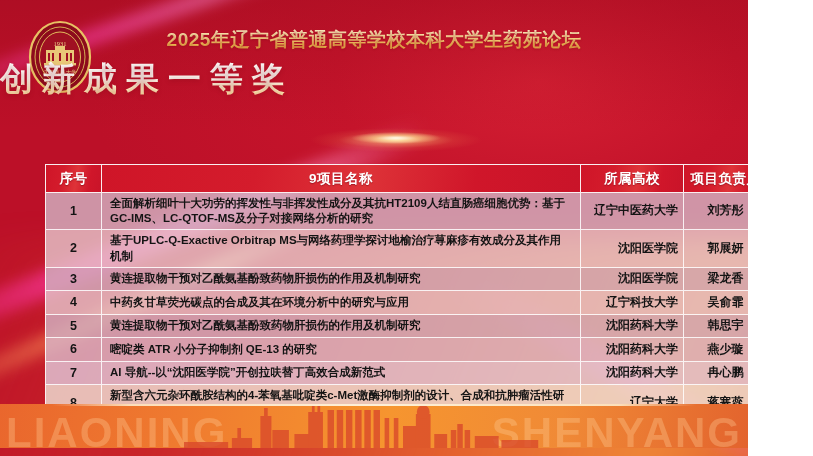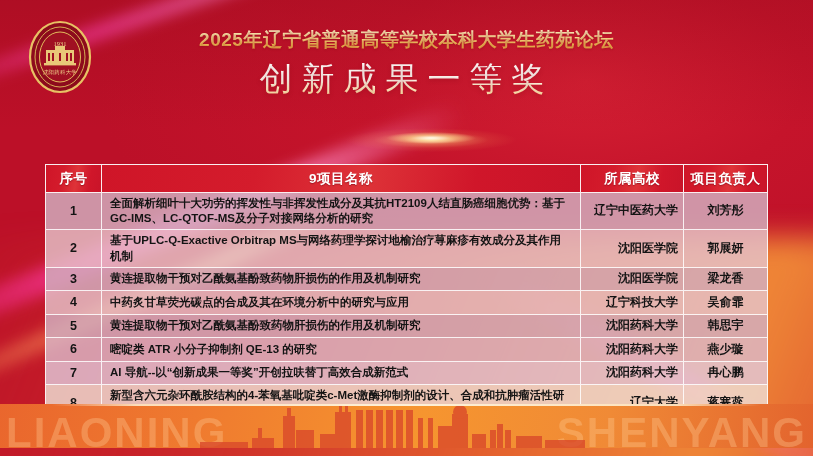--- a/index.html
+++ b/index.html
@@ -6,21 +6,21 @@
 
   html, body {
     width: 813px;
     height: 456px;
     overflow: hidden;
     font-family: "Liberation Sans", sans-serif;
   }
 
   #slide {
     position: relative;
-    width: 813px;
+    width: 748px;
     height: 456px;
     background: #737373;
     overflow: hidden;
   }
 
   
   .bg-base {
     position: absolute; inset: 0;
     background:
       radial-gradient(ellipse 60% 55% at 72% 18%, #d41f33 0%, #c5142b 45%, #bc1028 100%),
@@ -124,23 +124,22 @@
     font-weight: bold;
     letter-spacing: 0.5px;
     background: linear-gradient(180deg, #fff7d8 0%, #ffe79a 38%, #f5c457 64%, #e8a93c 100%);
     -webkit-background-clip: text;
     background-clip: text;
     color: transparent;
     text-shadow: 0 1px 2px rgba(120,8,20,0.28);
   }
   .award-line {
     position: absolute; top: 57px; left: 0; right: 0;
-    text-align: center;
     font-size: 33px;
-    font-weight: normal;
+    font-weight: bold;
     letter-spacing: 9px;
     background: linear-gradient(180deg, #ffffff 0%, #fffdf5 48%, #ffeec0 72%, #f6cf7c 100%);
     -webkit-background-clip: text;
     background-clip: text;
     color: transparent;
     text-shadow: 0 2px 4px rgba(120,8,20,0.25);
   }
 
   
   .table-wrap {
@@ -286,21 +285,21 @@
           <td class="c-lead">韩思宇</td>
         </tr>
         <tr>
           <td class="c-no">6</td>
           <td class="c-name">嘧啶类 ATR 小分子抑制剂 QE-13 的研究</td>
           <td class="c-uni">沈阳药科大学</td>
           <td class="c-lead">燕少璇</td>
         </tr>
         <tr>
           <td class="c-no">7</td>
-          <td class="c-name">AI 导航--以“创新成果一等奖”开创拉呋替丁高效合成新范式</td>
+          <td class="c-name">AI 导航--以“沈阳医学院”开创拉呋替丁高效合成新范式</td>
           <td class="c-uni">沈阳药科大学</td>
           <td class="c-lead">冉心鹏</td>
         </tr>
         <tr>
           <td class="c-no">8</td>
           <td class="c-name">新型含六元杂环酰胺结构的4-苯氧基吡啶类c-Met激酶抑制剂的设计、合成和抗肿瘤活性研究</td>
           <td class="c-uni">辽宁大学</td>
           <td class="c-lead">蒋寒蕊</td>
         </tr>
       </tbody>

